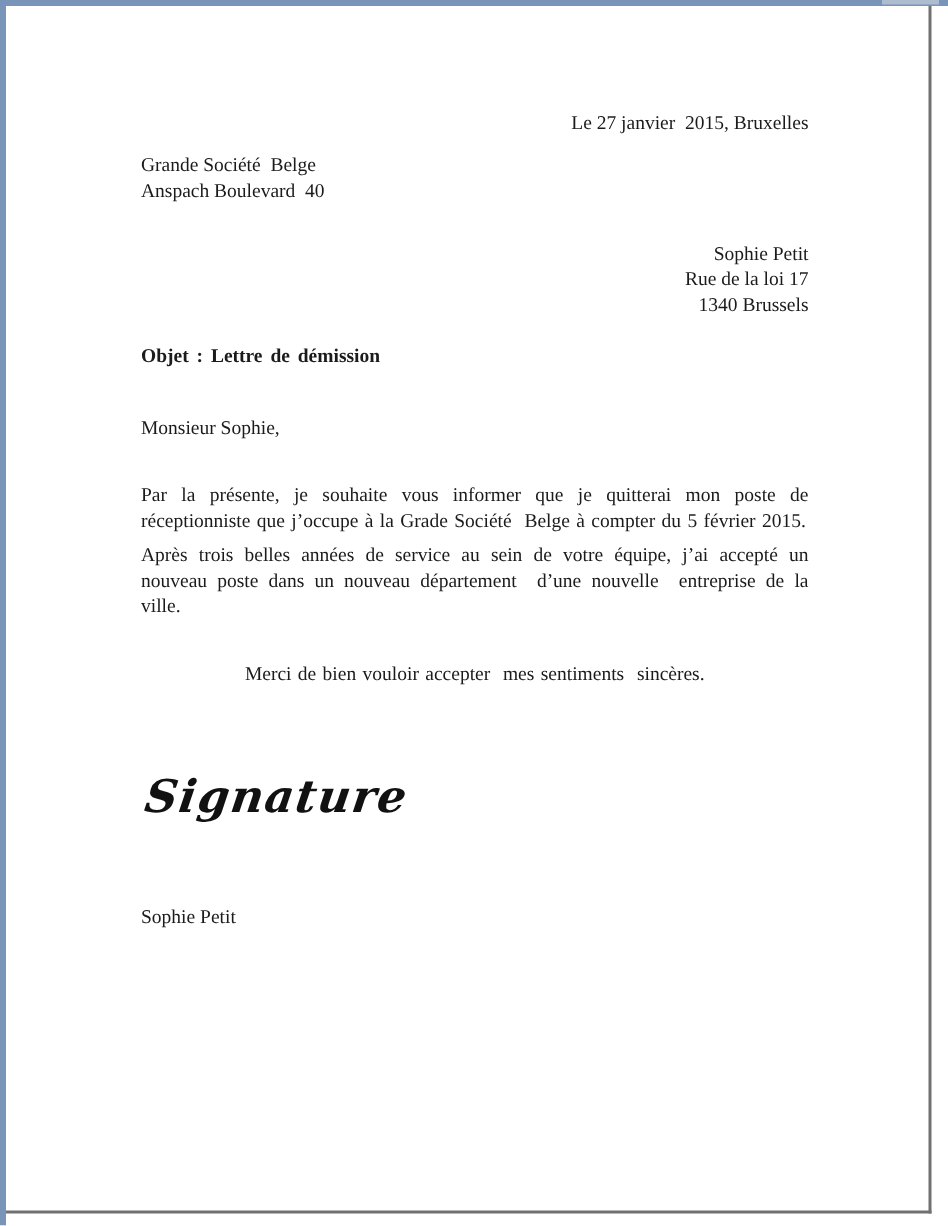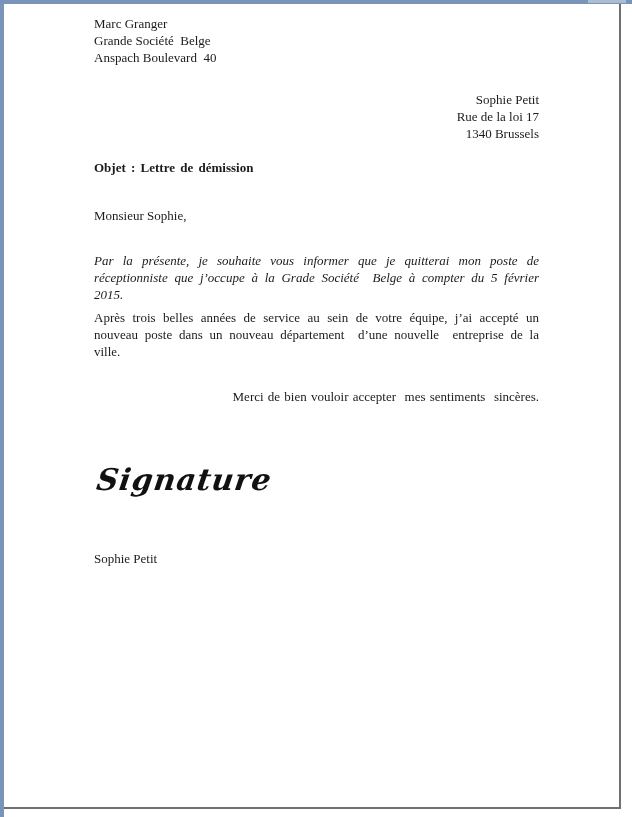--- a/index.html
+++ b/index.html
@@ -56,24 +56,24 @@
     word-spacing: 2px;
     white-space: pre-wrap;
   }
   .salutation { margin-top: 31px; white-space: pre-wrap; }
   .para {
     margin: 0;
     text-align: justify;
     white-space: pre-wrap;
     word-spacing: 1px;
   }
-  .p1 { margin-top: 28px; font-style: italic; }
+  .p1 { margin-top: 28px; }
   .p2 { margin-top: 6px; }
   .p3 { margin-top: 34px; text-align: left; }
-  .p4 { margin-top: 28px; text-align: right; }
+  .p4 { margin-top: 28px; text-align: center; }
   .signature-script {
     margin-top: 55px;
     font-family: "DejaVu Serif", serif;
     font-style: italic;
     font-weight: bold;
     font-size: 30px;
     line-height: 40px;
     letter-spacing: 1px;
     transform: skewX(-8deg);
     transform-origin: left bottom;
@@ -84,23 +84,23 @@
 </head>
 <body>
 
 <div class="chrome-top"></div>
 <div class="chrome-top-highlight"></div>
 <div class="chrome-left"></div>
 
 <div class="page">
   <div class="content">
 
+    <div class="date-line">Le 27 janvier  2015, Bruxelles</div>
 
     <div class="sender-block">
-      <div class="line">Marc Granger</div>
       <div class="line">Grande Société  Belge</div>
       <div class="line">Anspach Boulevard  40</div>
     </div>
 
     <div class="recipient-block">
       <div class="line">Sophie Petit</div>
       <div class="line">Rue de la loi 17</div>
       <div class="line">1340 Brussels</div>
     </div>
 

